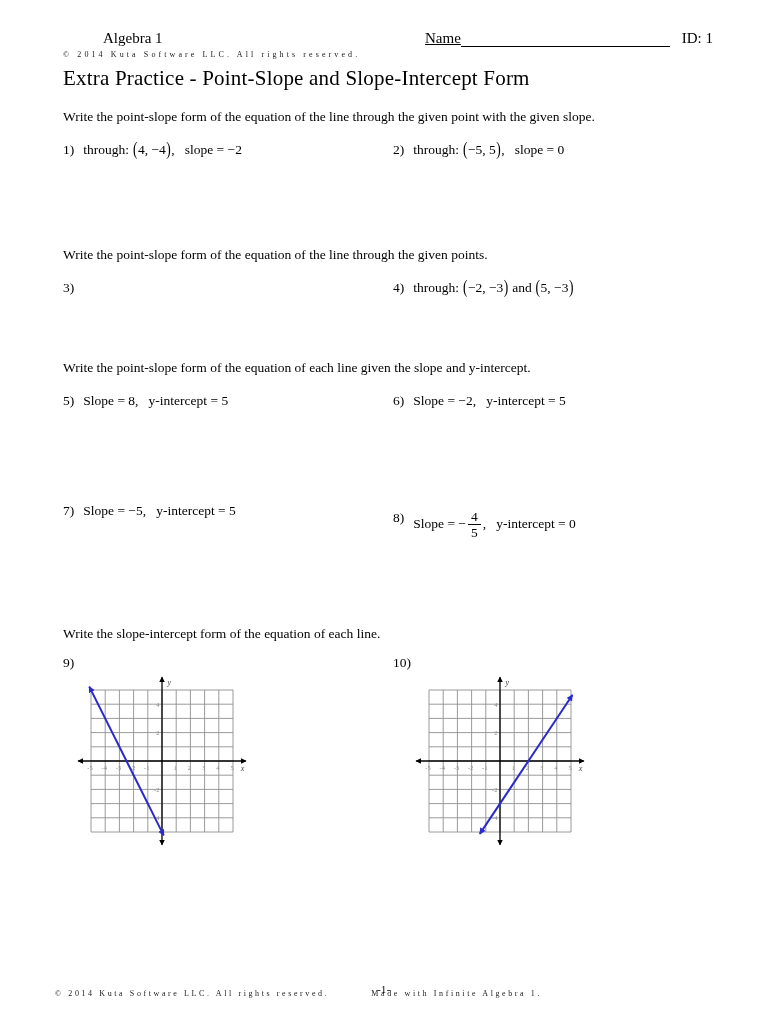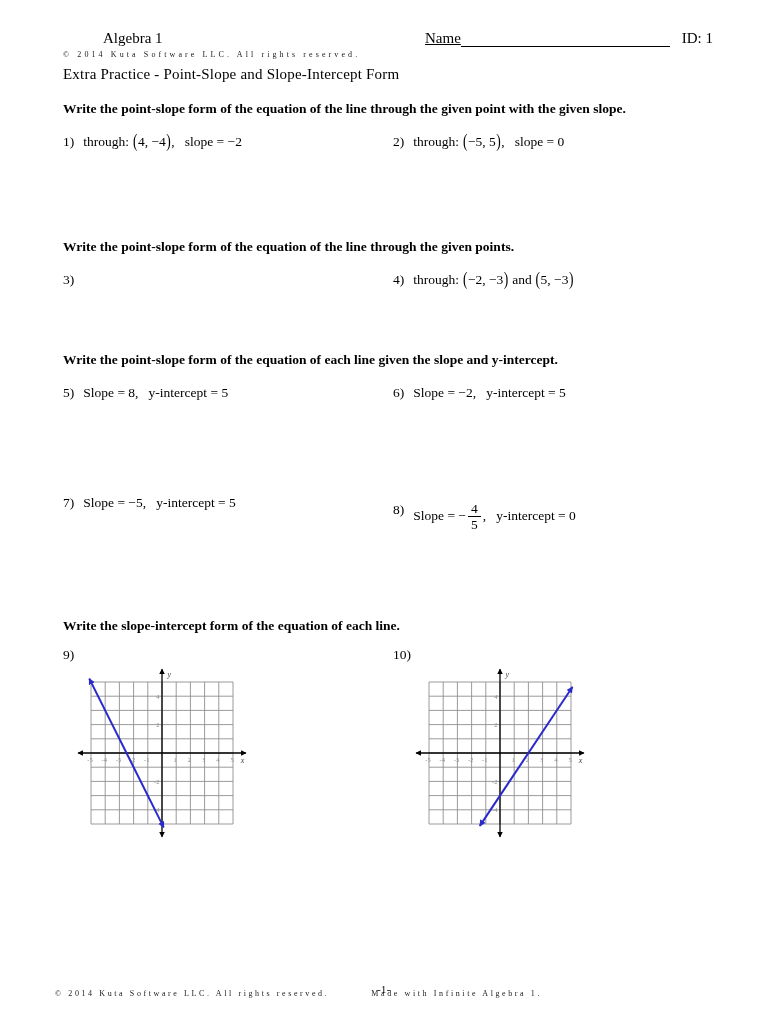--- a/index.html
+++ b/index.html
@@ -9,24 +9,24 @@
   }
   .page { position:absolute; inset:0; padding:30px 55px 0 63px; box-sizing:border-box; }
 
   
   .header-row { display:flex; align-items:flex-end; font-size:15px; line-height:17px;margin-left:40px; }
   .course { width:322px; }
   .name-wrap { flex:1; display:flex; align-items:flex-end;text-decoration:underline; }
   .name-line { flex:1; border-bottom:1.1px solid #000; height:15px; }
   .id-label { margin-left:12px;text-align:center; }
   .copyright-line { font-size:8px; letter-spacing:3.1px; margin-top:3px; color:#1a1a1a; white-space:nowrap; }
-  .title { font-size:15px; margin-top:7px; letter-spacing:0.2px; }
-
-  
-  .section .instruction { font-weight:bold; font-size:13.5px; line-height:19px; max-width:640px; }
+  .title { font-size:21px; margin-top:7px; letter-spacing:0.2px; }
+
+  
+  .section .instruction { font-weight:normal; font-size:13.5px; line-height:19px; max-width:640px; }
   .problems { display:grid; grid-template-columns:330px 1fr; margin-top:13px; font-size:13.5px; }
   .problem { display:flex; align-items:flex-start; line-height:21px; }
   .pnum { margin-right:9px; white-space:nowrap; }
   .prob-text { white-space:pre-wrap; }
   .tp { display:inline-block; transform:scaleY(1.4); transform-origin:55% 55%; padding:0 0.5px; }
 
   
   .frac { display:inline-block; vertical-align:-0.65em; text-align:center; line-height:1.02; padding:0 2px; }
   .frac .num { display:block; padding:0 3px 0.5px; border-bottom:1px solid #000; }
   .frac .den { display:block; padding-top:0.5px; }

